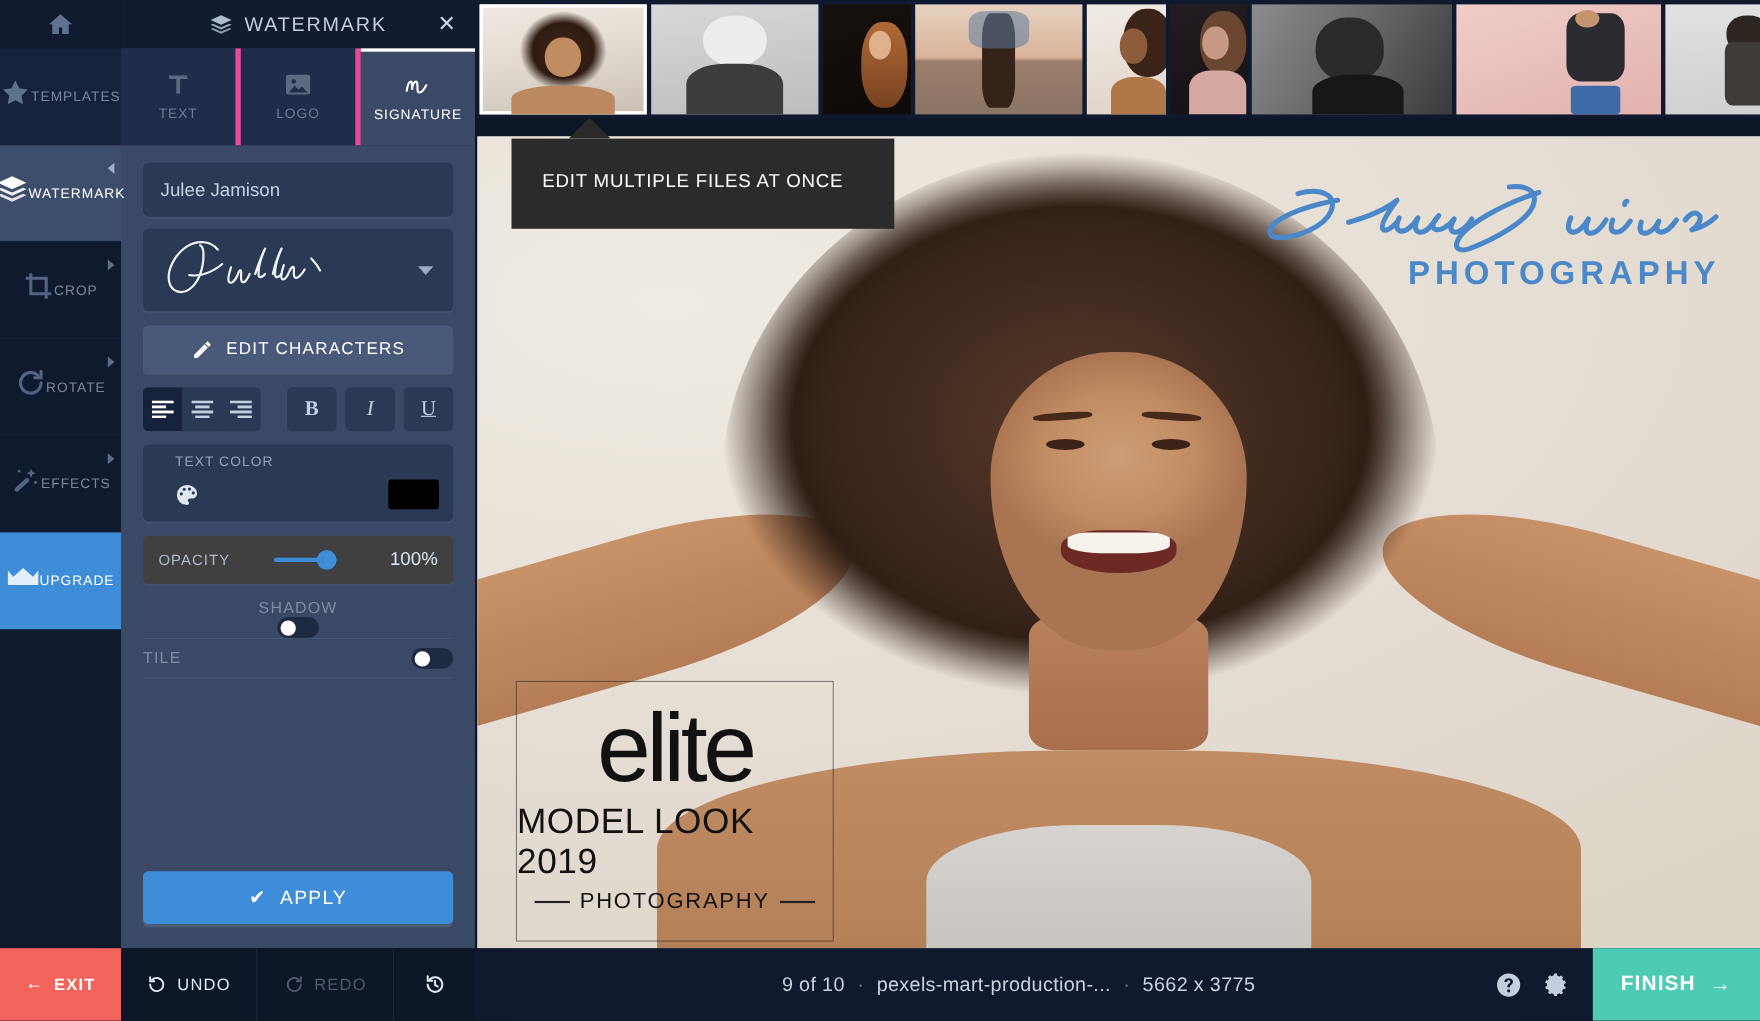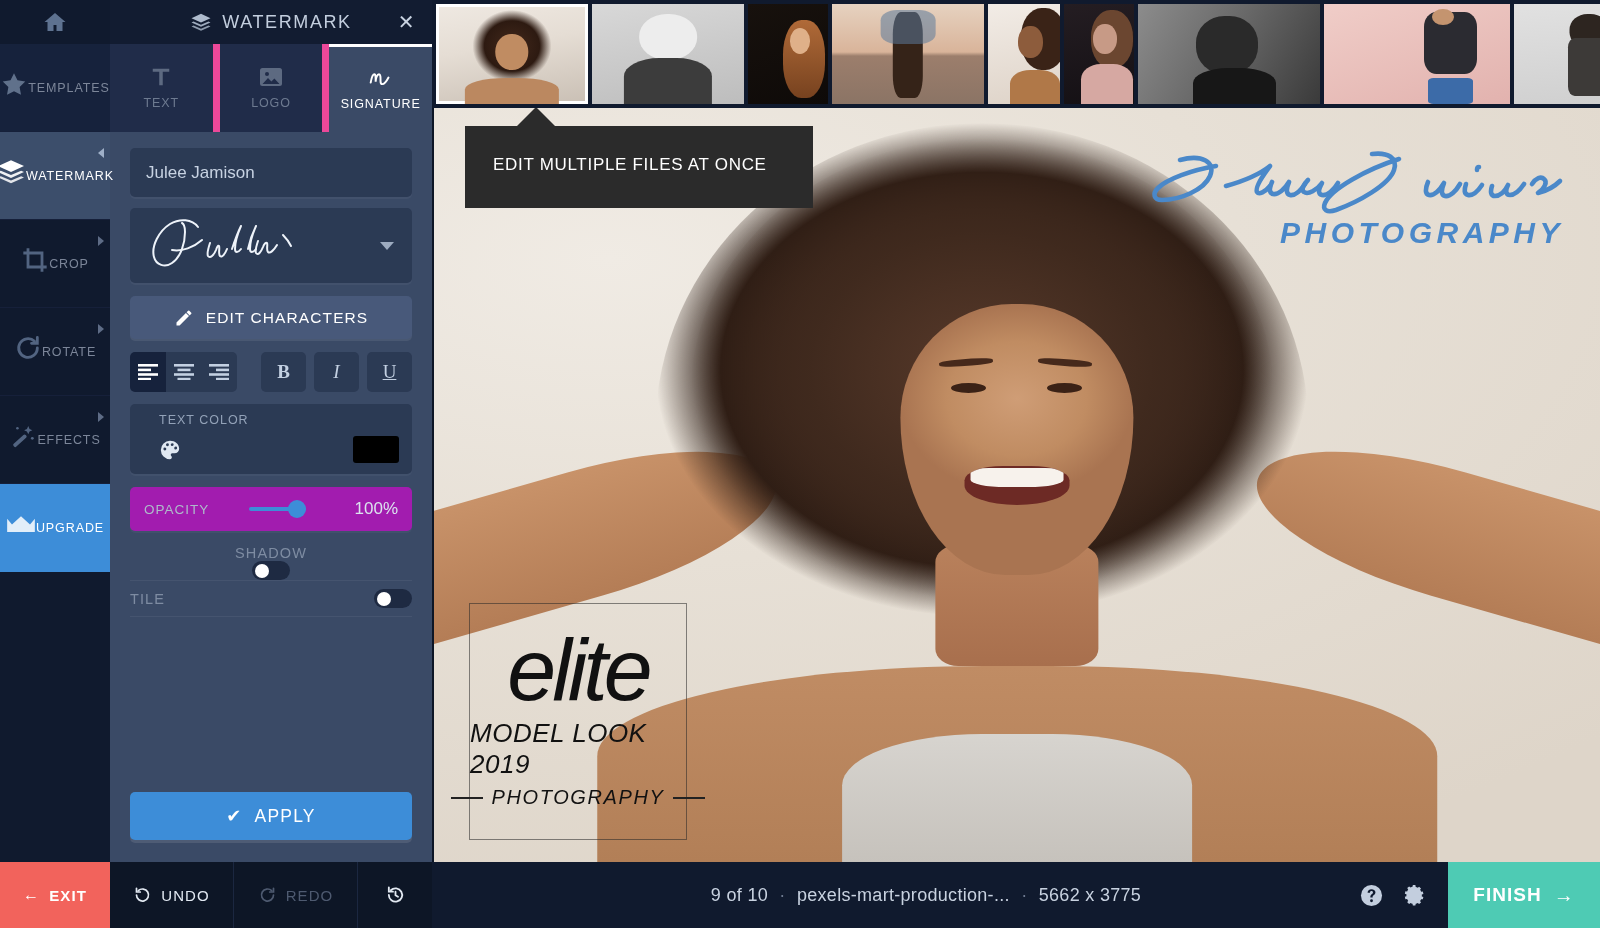--- a/index.html
+++ b/index.html
@@ -74,21 +74,21 @@
     position: absolute; right: 16px; top: 50%; transform: translateY(-50%);
     color: #c9d3e2; font-size: 20px; line-height: 1; font-weight: 300;
   }
 
   .tabs { display: flex; height: 88px; background:#16223c; }
   .tab {
     flex: 1; display: flex; flex-direction: column;
     align-items: center; justify-content: center;
     color: #6d7casd; color: #6b7party; color:#6d7a90;
     font-size: 12.5px; letter-spacing: .9px;
-    border-right: 7px solid #ec4899;
+    border-right: 5px solid #ec4899;
     position: relative;
     background: #202c49;
   }
   .tab .ico { margin-bottom: 8px; opacity: .8; }
   .tab.active {
     background: #3a4a66; color: #ffffff;
     border-right: none;
   }
   .tab.active .ico { opacity: 1; }
   .tab.active::before {
@@ -159,21 +159,21 @@
   }
   .card .clabel {
     color: #93a2b8; font-size: 12.5px; letter-spacing: 1px; margin-bottom: 9px;
   }
   .card .crow { display: flex; align-items: center; justify-content: space-between; }
   .swatch { width: 46px; height: 27px; background: #000000; border-radius: 3px; }
   .lh-val { color: #cfd9e7; font-size: 17px; }
 
   .opacity-card {
     margin-top: 13px;
-    background: #a21caf; border-radius: 5px;
+    background: #404040; border-radius: 5px;
     height: 44px; display: flex; align-items: center; padding: 0 14px;
     box-shadow: 0 2px 0 rgba(255,255,255,0.04);
     gap: 28px;
   }
   .opacity-card .olabel { color: #aebaca; font-size: 13.5px; letter-spacing: 1px; }
   .slider { flex: 1; margin: 0 12px; position: relative; height: 18px; }
   .slider .track {
     position: absolute; top: 7px; left: 0; right: 0; height: 4px;
     background: #3d8dd8; border-radius: 2px;
   }
@@ -236,24 +236,23 @@
   }
   .thumb { height: 100px; position: relative; flex: 0 0 auto; overflow: hidden; }
   .thumb.sel { outline: 3px solid #ffffff; outline-offset: -3px; }
 
   .canvas-area {
     position: absolute; left: 0; top: 108px; width: 1168px; height: 754px;
     background: #0d1626;
     overflow: hidden;
   }
   .photo {
-    position: absolute; left: 2px; top: 0; width: 1166px; height: 754px;
+    position: absolute; left: 2px; top: 16px; width: 1166px; height: 754px;
     background: #ffffff;
     overflow: hidden;
-    font-style: italic;
   }
 
   
   .bg-wall {
     position:absolute; inset:0;
     background:
       radial-gradient(120% 90% at 15% 20%, #f0ebe4 0%, #e7e0d6 45%, #ded5c9 100%);
   }
   .hair {
     position: absolute;
@@ -336,31 +335,31 @@
     content: ""; position: absolute; left: 52px; top: -19px;
     width: 0; height: 0;
     border-left: 19px solid transparent;
     border-right: 19px solid transparent;
     border-bottom: 19px solid #2b2b2b;
   }
 
   
   .elite {
     position: absolute; left: 35px; bottom: 22px;
-    width: 218px; height: 237px;
+    width: 289px; height: 237px;
     border: 1.5px solid rgba(40,40,40,.55);
     display:flex; flex-direction: column; align-items:center; justify-content:center;
     color:#111;
   }
   .elite .word {
     font-family: "Liberation Sans", sans-serif;
     font-size: 88px; line-height: .82; letter-spacing: -4px;
     font-weight: 400;
   }
-  .elite .sub1 { font-size: 26px; letter-spacing: .5px; margin-top: 12px; }
+  .elite .sub1 { font-size: 32px; letter-spacing: .5px; margin-top: 12px; }
   .elite .sub2 {
     font-size: 20px; letter-spacing: 1.6px; margin-top: 6px;
     display:flex; align-items:center; gap: 9px;
   }
   .elite .sub2::before, .elite .sub2::after {
     content:""; width: 32px; height: 2px; background:#222; display:block;
   }
 
   
   .sig-wm {

